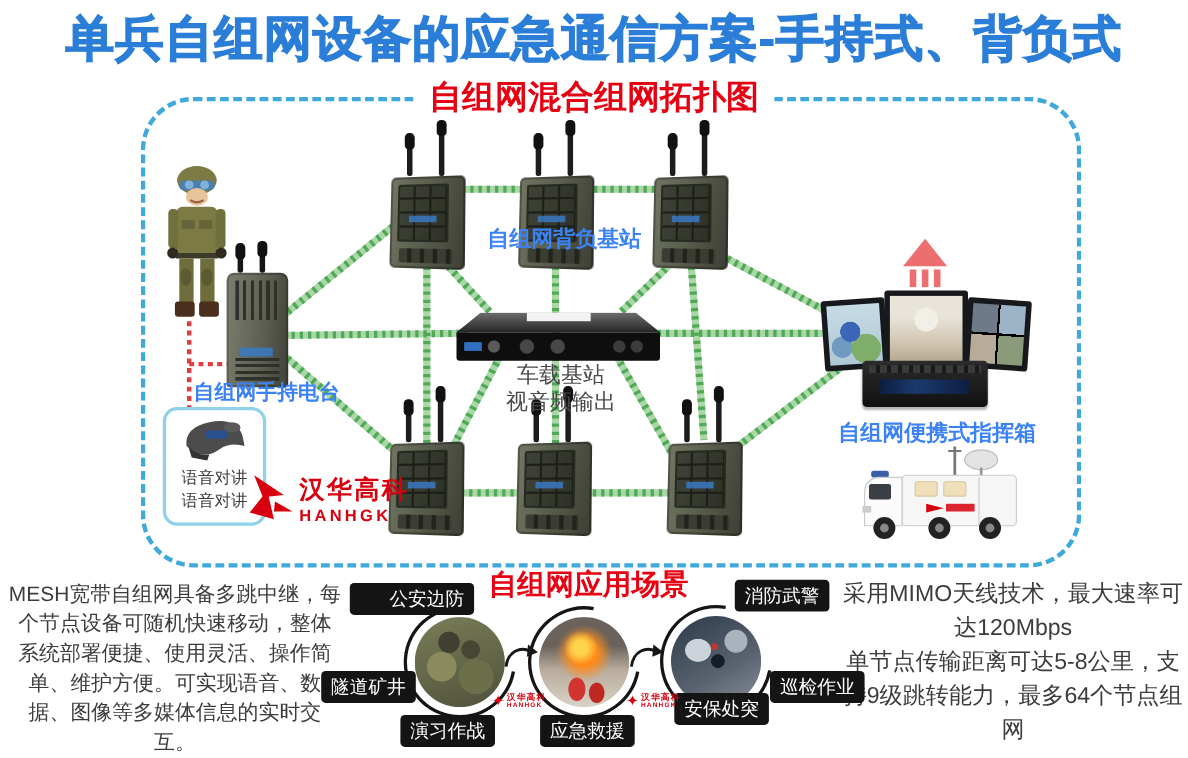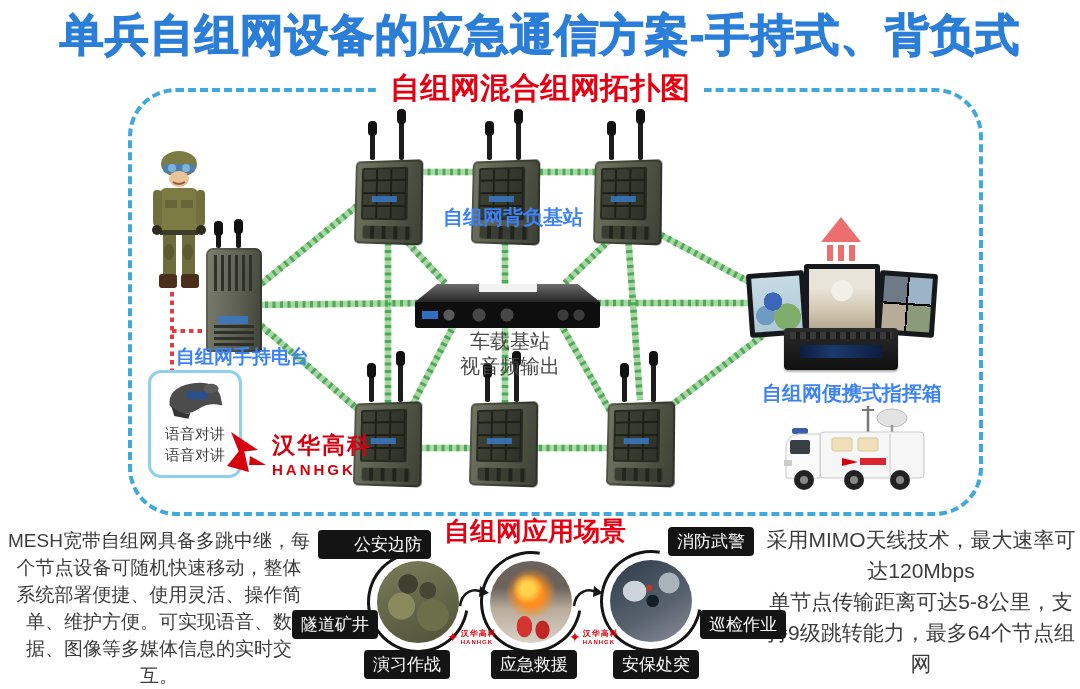--- a/index.html
+++ b/index.html
@@ -148,21 +148,21 @@
   .feat-left{position:absolute;left:8px;top:527px;width:302px;text-align:center;
     font-size:19px;line-height:27px;color:#3c3c3c;}
   .spec-right{position:absolute;left:766px;top:524px;width:310px;text-align:center;
     font-size:21px;line-height:31px;color:#3c3c3c;}
   .scen-title{position:absolute;left:435px;top:514px;width:200px;text-align:center;
     font-size:26px;font-weight:bold;color:#e60012;z-index:3;white-space:nowrap;}
   .tag{position:absolute;background:#141414;color:#fff;font-size:17px;padding:3px 9px;
     border-radius:4px;z-index:3;white-space:nowrap;}
   .t-tl{left:318px;top:530px;padding-left:36px;} .t-l{left:292px;top:610px;} .t-b1{left:364px;top:650px;}
   .t-b2{left:491px;top:650px;} .t-tr{left:668px;top:527px;} .t-r{left:700px;top:610px;}
-  .t-b3{left:613px;top:650px;}
+  .t-b3{left:613px;top:630px;}
   .scene{position:absolute;width:82px;height:82px;z-index:2;}
   .scene .ring{position:absolute;inset:-10px;border:3.5px solid #151515;border-radius:50%;
     border-right-color:transparent;transform:rotate(-35deg);}
   .scene .photo{position:absolute;inset:0;border-radius:50%;}
   .s1{left:377px;top:561px;} .s2{left:490px;top:561px;} .s3{left:610px;top:560px;}
   .ph-mil{background:radial-gradient(circle at 38% 28%,#3f4030 0 12%,transparent 13%),
     radial-gradient(circle at 62% 36%,#454633 0 11%,transparent 12%),
     radial-gradient(circle at 30% 55%,#8a8a5d 0 18%,transparent 19%),
     radial-gradient(circle at 68% 66%,#6b6f4a 0 20%,transparent 21%),
     linear-gradient(160deg,#7a7d58,#4f523a);}

